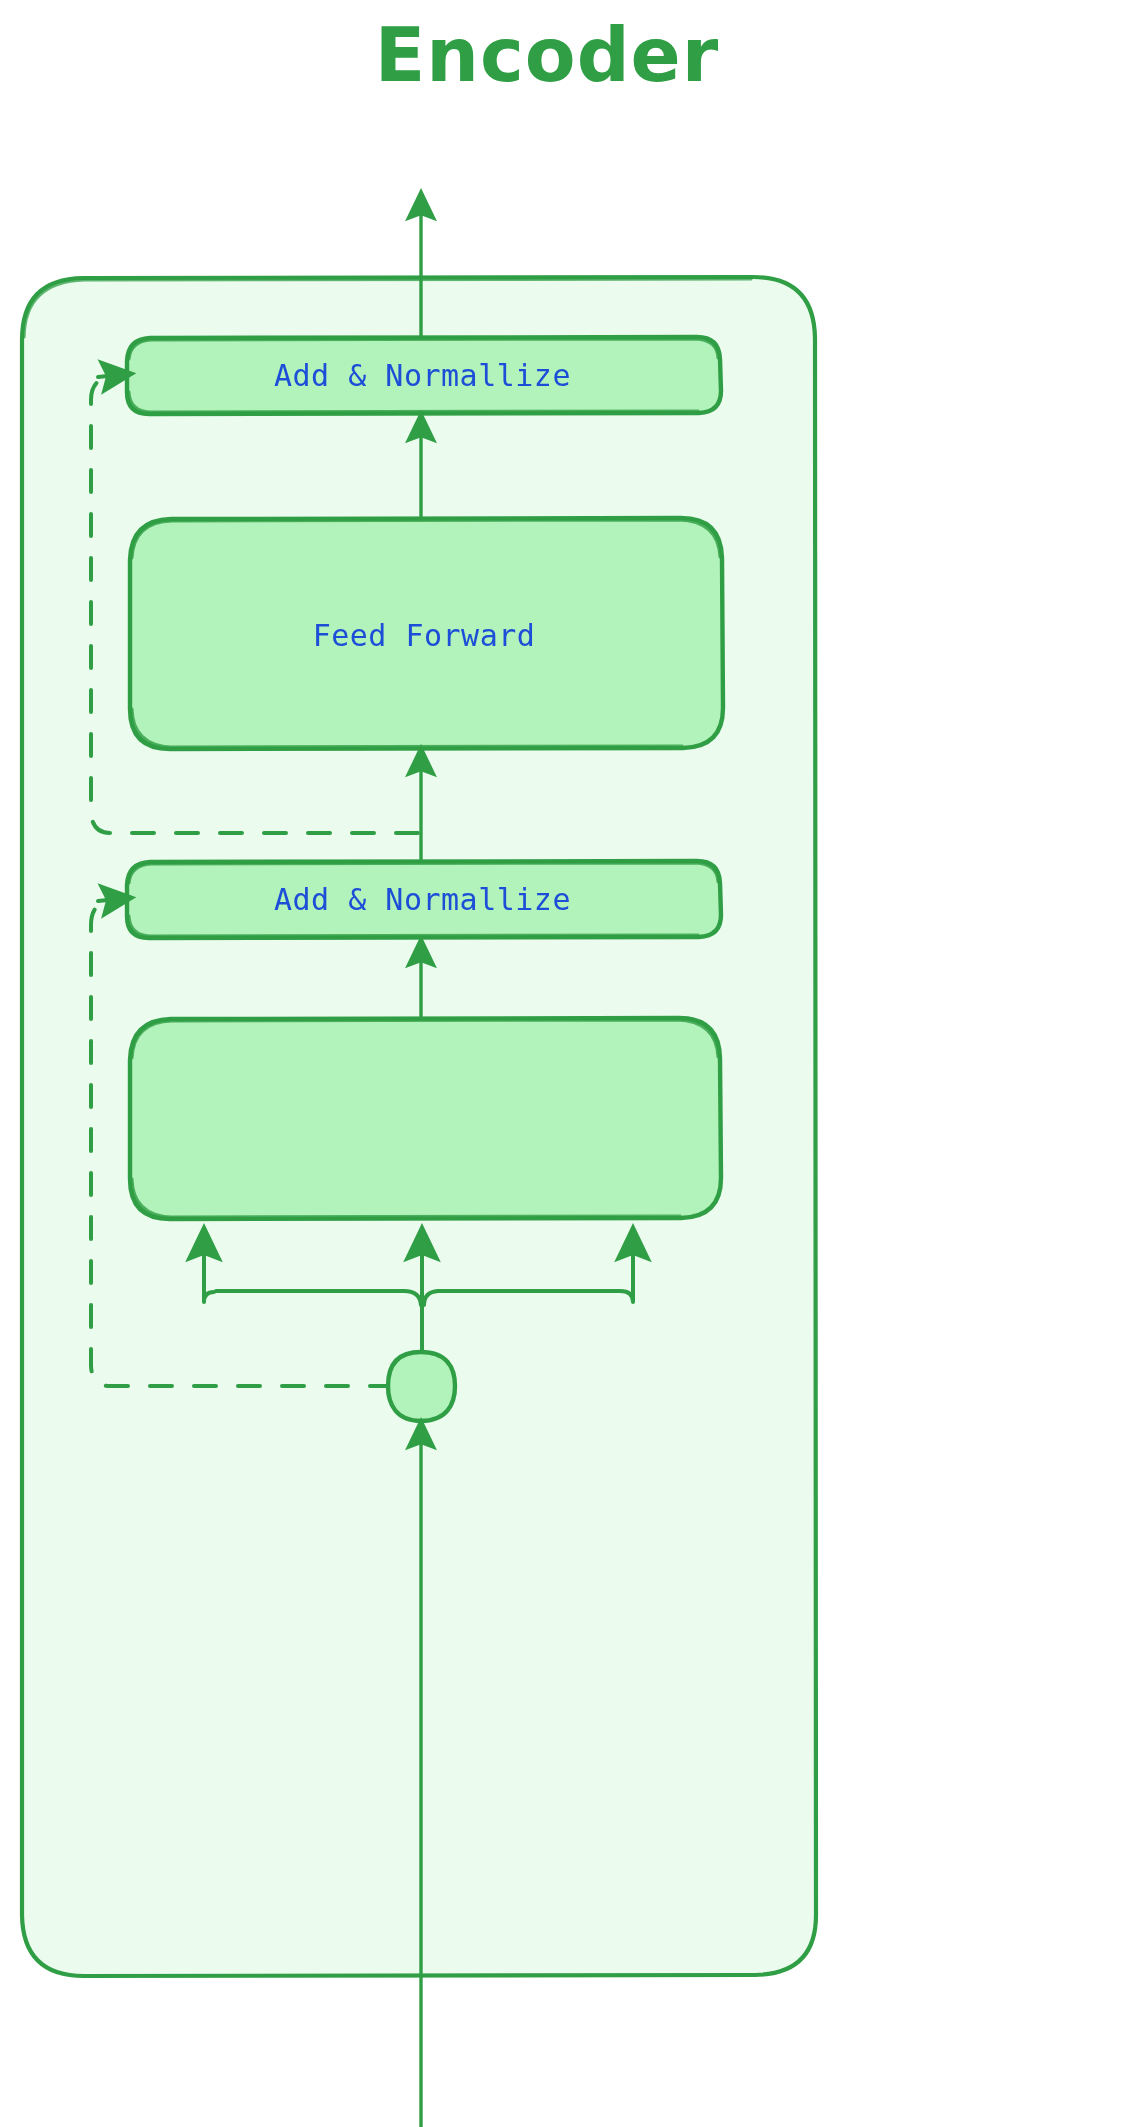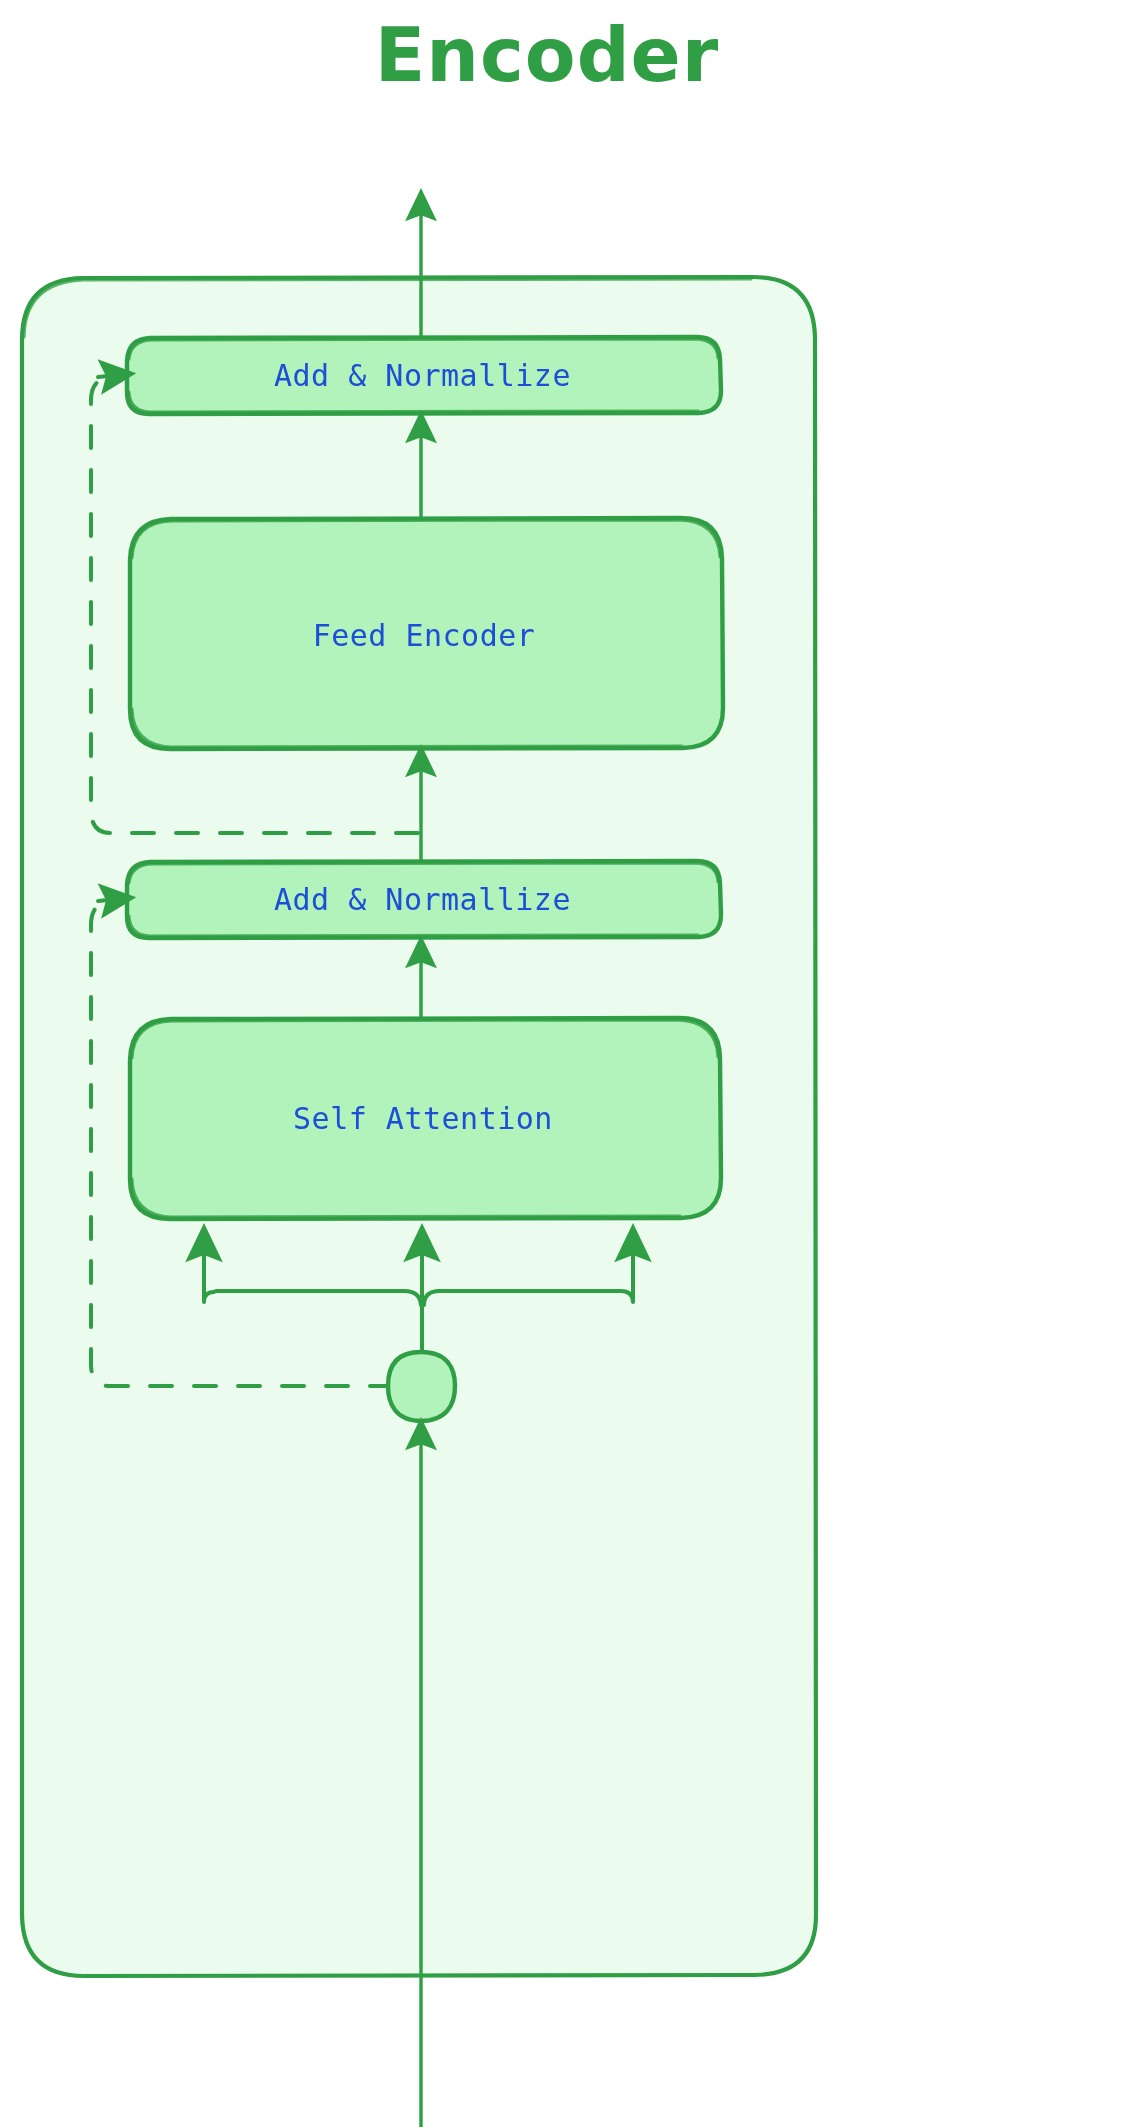--- a/index.html
+++ b/index.html
@@ -126,17 +126,16 @@
                C 396,1421 388,1404 388,1386
                C 388,1367 396,1352 421,1352 Z" fill="#b2f2bb" stroke="#2f9e44" stroke-width="4.4" stroke-linejoin="round" stroke-linecap="round"></path>
     </g>
 
     <g>
       <path d="M 421,2127 L 421,1434" fill="none" stroke="#2f9e44" stroke-width="3.4" stroke-linecap="round" marker-end="url(#ah)"></path>
     </g>
   </svg>
 
   <div class="lbl boxlabel" id="lbl-an1">Add &amp; Normallize</div>
-  <div class="lbl boxlabel" id="lbl-ff">Feed Encoder</div>
+  <div class="lbl boxlabel" id="lbl-ff">Feed Forward</div>
   <div class="lbl boxlabel" id="lbl-an2">Add &amp; Normallize</div>
-  <div class="lbl boxlabel" id="lbl-sa">Self Attention</div>
 
 </div>
 
 </body></html>

